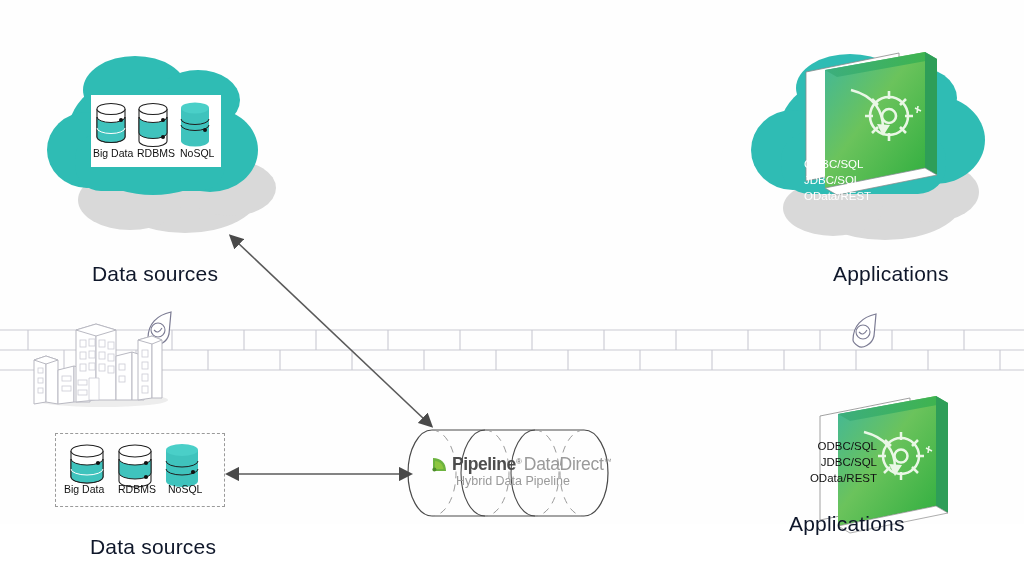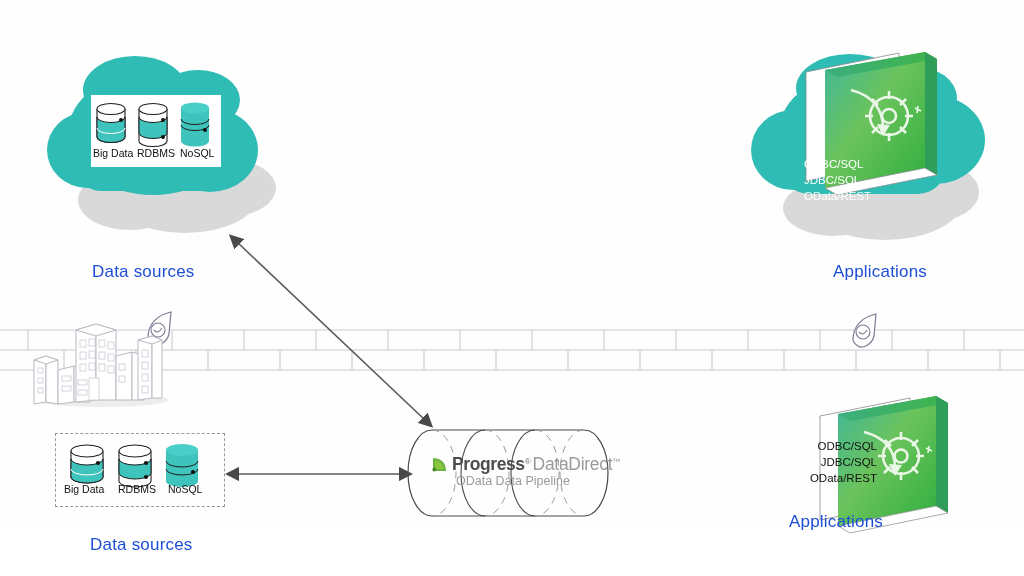--- a/index.html
+++ b/index.html
@@ -1,19 +1,19 @@
 <!DOCTYPE html>
 <html><head>
 <meta charset="utf-8">
 <style>
   html,body{margin:0;padding:0;background:#ffffff;}
   body{width:1024px;height:576px;overflow:hidden;font-family:"Liberation Sans",sans-serif;}
   #stage{position:relative;width:1024px;height:524px;background:#fefefe;}
   .abs{position:absolute;}
-  .cap{font-size:17px;color:#1d4ed8;letter-spacing:.2px;white-space:nowrap;text-align:right;}
+  .cap{font-size:21px;color:#0f172a;letter-spacing:.2px;white-space:nowrap;text-align:right;}
   .proto{font-size:11.5px;line-height:16px;white-space:nowrap;margin-left:31px;}
   .proto.white{color:#ffffff;}
   .proto.dark{color:#111111;text-align:right;}
   .dblabel{font-size:10.5px;color:#111;white-space:nowrap;}
   svg{display:block;overflow:visible;}
 </style>
 </head>
 <body>
 
 <div id="stage">
@@ -301,23 +301,23 @@
       <path d="M172 12 a24 43 0 0 0 0 86" fill="none" stroke="#9a9a9a" stroke-width="1" stroke-dasharray="7 6"></path>
     </svg>
 
     <div class="abs" style="left:18px;top:36px;width:175px;height:38px;">
       <svg class="abs" style="left:0px;top:1px;" width="20" height="18" viewBox="0 0 20 18">
         <path d="M3 16 L3 3 C 11 3 16 8 16 16 Z" fill="#6CB33F"></path>
         <path d="M5 14 L5 6 C 10 6.5 13 9.5 13.5 14 Z" fill="#8DC63F"></path>
         <circle cx="4.4" cy="14.6" r="2" fill="#4C8C2B"></circle>
       </svg>
       <div class="abs" style="left:22px;top:0px;white-space:nowrap;">
-        <span style="font-size:17.5px;font-weight:bold;color:#4D4D4D;letter-spacing:-0.4px;">Progress</span><span style="font-size:8px;color:#6d6d6d;vertical-align:super;">®</span><span style="font-size:17.5px;color:#9A9A9A;letter-spacing:-0.3px;margin-left:2px;margin-top:12px;">DataDirect</span><span style="font-size:8px;color:#9A9A9A;vertical-align:super;">™</span>
+        <span style="font-size:17.5px;font-weight:bold;color:#4D4D4D;letter-spacing:-0.4px;">Pipeline</span><span style="font-size:8px;color:#6d6d6d;vertical-align:super;">®</span><span style="font-size:17.5px;color:#9A9A9A;letter-spacing:-0.3px;margin-left:2px;margin-top:12px;">DataDirect</span><span style="font-size:8px;color:#9A9A9A;vertical-align:super;">™</span>
       </div>
-      <div class="abs" style="left:26px;top:20px;font-size:12.5px;color:#9A9A9A;white-space:nowrap;">OData Data Pipeline</div>
+      <div class="abs" style="left:26px;top:20px;font-size:12.5px;color:#9A9A9A;white-space:nowrap;">Hybrid Data Pipeline</div>
     </div>
   </div>
 
   <svg class="abs" style="left:818px;top:392px;" width="185" height="150" viewBox="0 0 185 150">
     <defs>
       <linearGradient id="gB" x1="0" y1="0" x2="1" y2="1">
         <stop offset="0" stop-color="#3FB79C"></stop>
         <stop offset="0.45" stop-color="#6BC35C"></stop>
         <stop offset="1" stop-color="#2FAE3F"></stop>
       </linearGradient>

